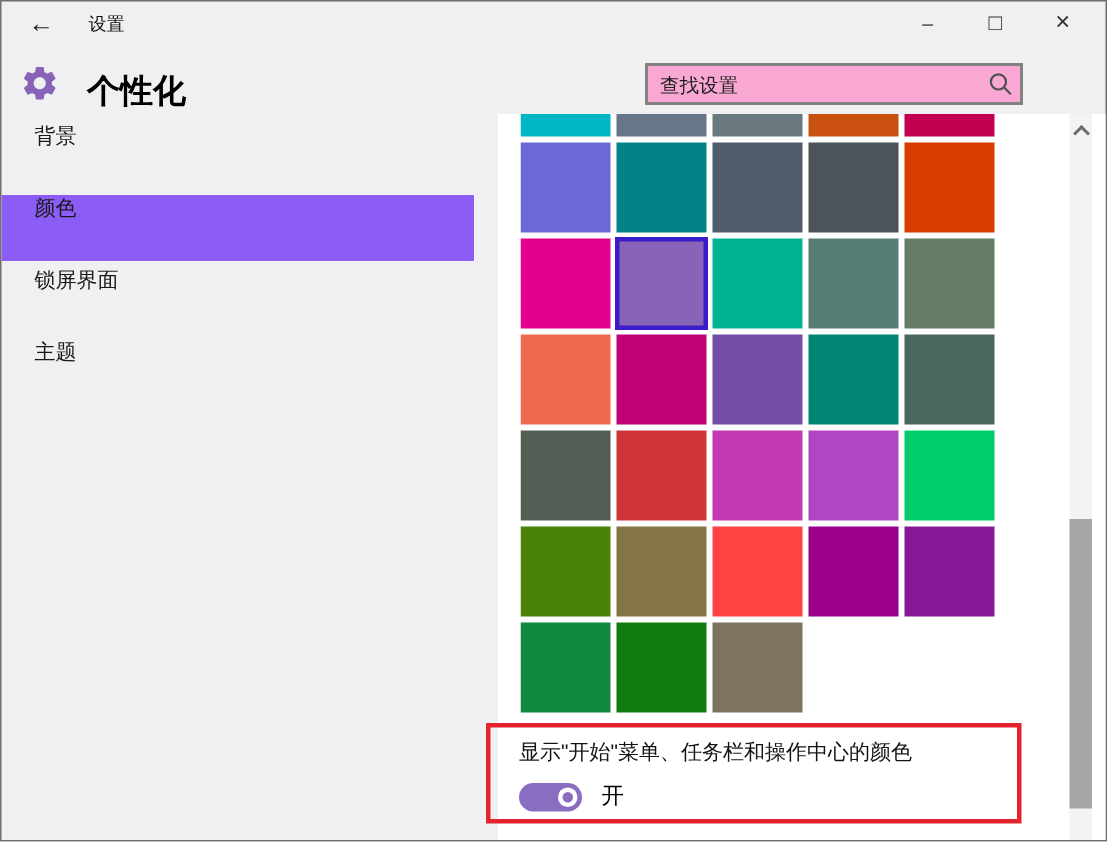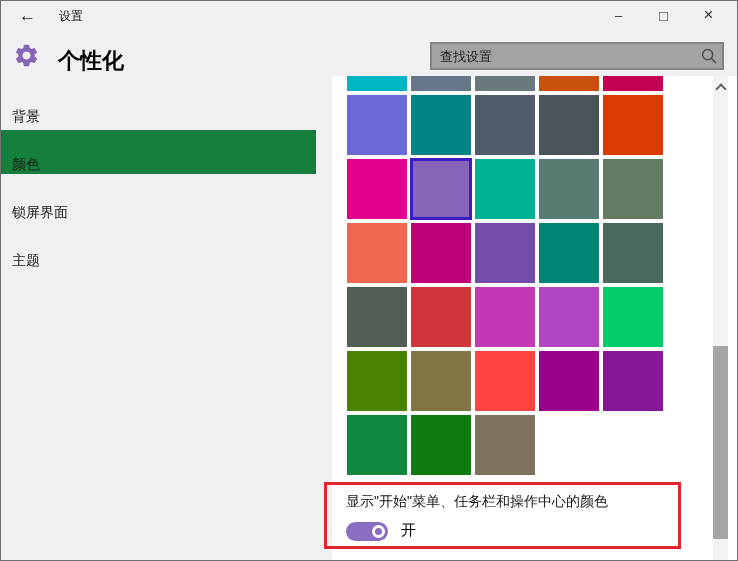--- a/index.html
+++ b/index.html
@@ -14,33 +14,33 @@
   .win-title{position:absolute;left:58px;top:7px;font-size:12px;color:#111;}
   .win-controls{position:absolute;right:6px;top:0;display:flex;}
   .win-btn{width:45px;height:28px;display:flex;align-items:center;justify-content:center;
     font-size:13px;color:#333;cursor:pointer;}
   .win-btn.max{font-size:15px;}
   .win-btn.close{font-size:17px;}
   
   .gear{position:absolute;left:12px;top:41px;width:27px;height:27px;}
   .page-title{position:absolute;left:57px;top:45px;font-size:22px;font-weight:bold;color:#000;}
   .search-box{
-    position:absolute;left:429px;top:41px;width:294px;height:28px;background:#a3a3a3;
+    position:absolute;left:429px;top:41px;width:252px;height:28px;background:#f9a8d4;
     border:2px solid #828282;display:flex;align-items:center;
   }
   .search-box input{
     flex:1;border:none;outline:none;background:transparent;font-size:13px;color:#1f1f1f;
     padding:0 4px 0 8px;font-family:inherit;
   }
   .search-box input::placeholder{color:#1f1f1f;opacity:1;}
   .search-icon{width:22px;height:22px;margin-right:2px;flex:0 0 auto;}
   
   .sidebar-item{
-    position:absolute;left:0;width:315px;height:44px;display:flex;align-items:flex-end;
-    padding-left:11px;font-size:14px;color:#191919;cursor:pointer;
+    position:absolute;left:0;width:315px;height:44px;display:flex;align-items:flex-start;
+    padding-left:22px;font-size:14px;color:#191919;cursor:pointer;
   }
   .sidebar-item.selected{background:#c8badc;}
   
   .content{position:absolute;left:331px;top:75px;width:406px;height:485px;background:#ffffff;}
   .grid-clip{position:absolute;left:346px;top:75px;width:324px;height:402px;overflow:hidden;}
   .grid{display:grid;grid-template-columns:repeat(5,60px);gap:4px;margin-top:-45px;width:324px;}
   .swatch{width:60px;height:60px;cursor:pointer;}
   .swatch.selected{outline:3px solid #3a1cc8;outline-offset:-2px;}
   
   .scrollbar{position:absolute;left:712px;top:75px;width:15px;height:486px;background:#f3f3f3;}
@@ -82,21 +82,21 @@
     <input type="text" placeholder="查找设置" style="">
     <svg class="search-icon" viewBox="0 0 24 24">
       <circle cx="10.5" cy="10.5" r="5.5" fill="none" stroke="#4f4f4f" stroke-width="1.6"></circle>
       <line x1="14.6" y1="14.6" x2="19.5" y2="19.5" stroke="#4f4f4f" stroke-width="1.6"></line>
     </svg>
   </div>
 
   <div class="sidebar-item" style="top:81px">
     <span>背景</span>
   </div>
-  <div class="sidebar-item selected" style="top: 129px; background: #15803d;">
+  <div class="sidebar-item selected" style="top: 129px; background: #8b5cf6;">
     <span>颜色</span>
   </div>
   <div class="sidebar-item" style="top:177px">
     <span>锁屏界面</span>
   </div>
   <div class="sidebar-item" style="top:225px">
     <span>主题</span>
   </div>
 
   <div class="content"></div>

